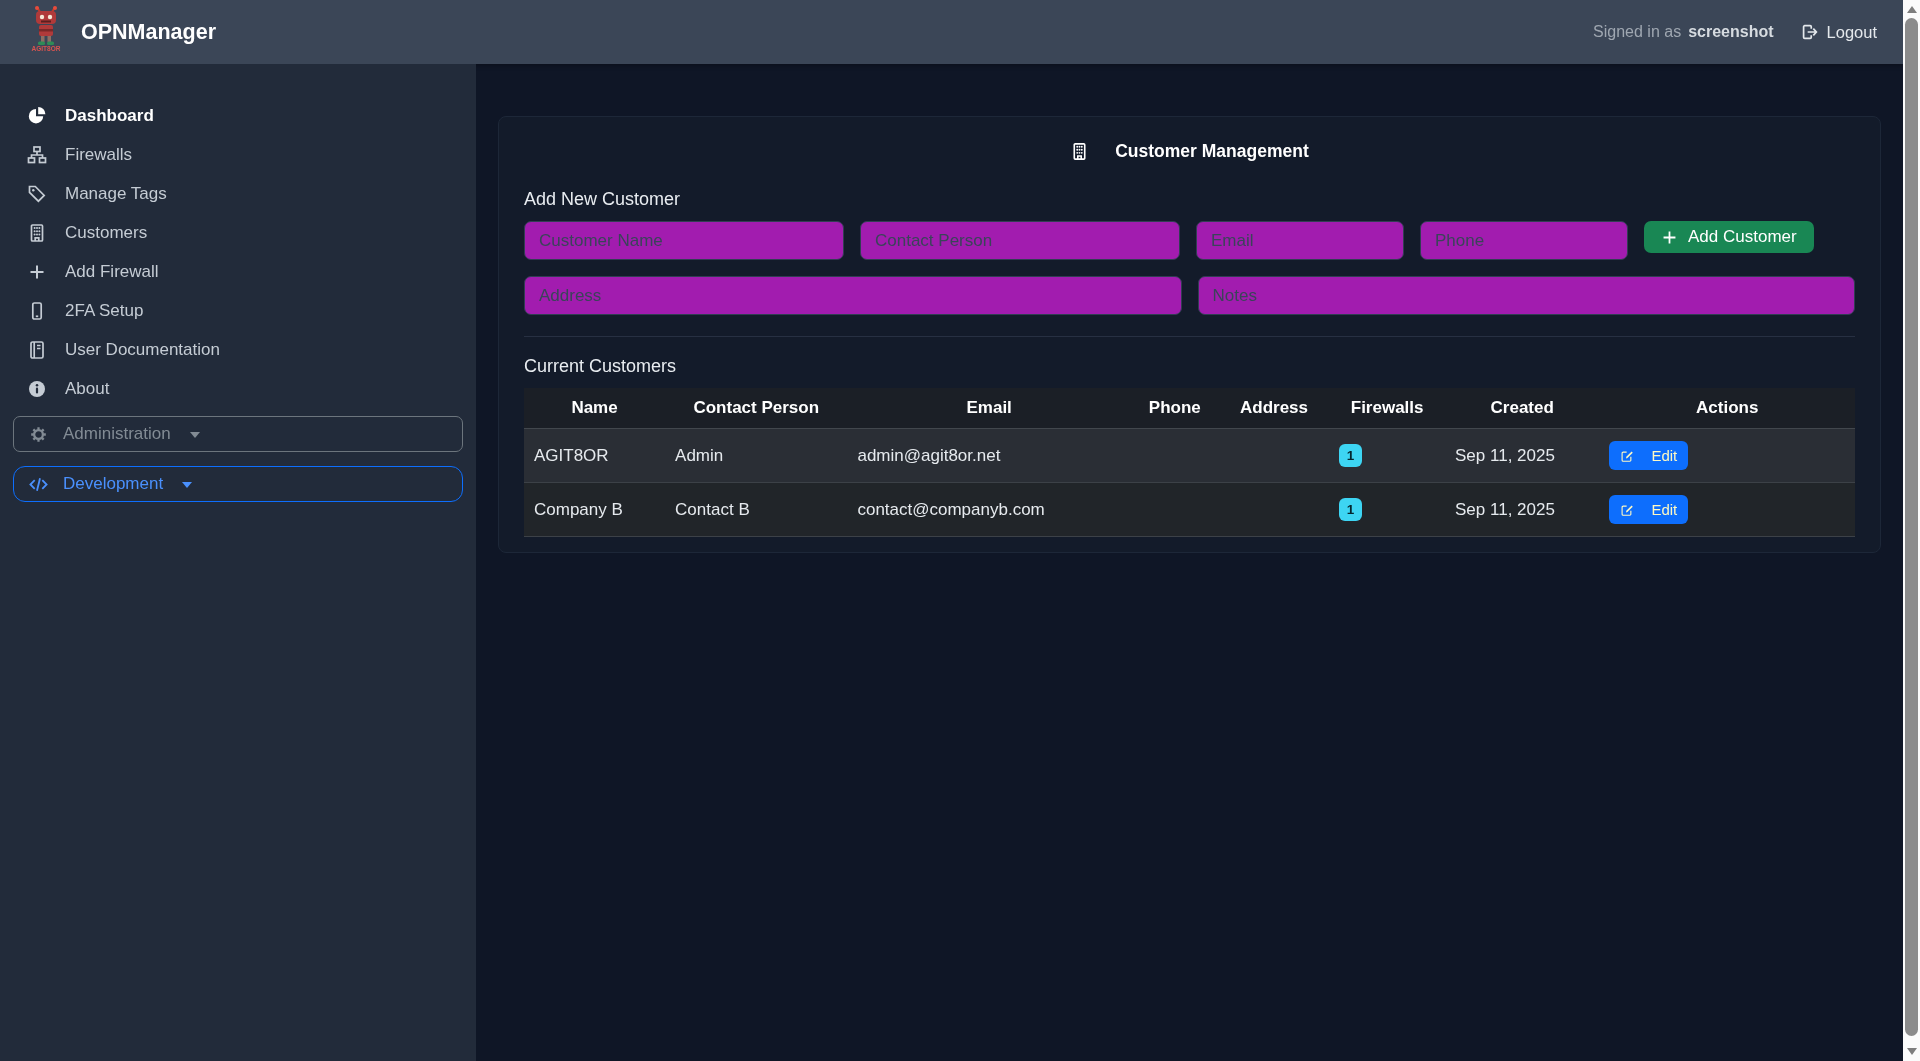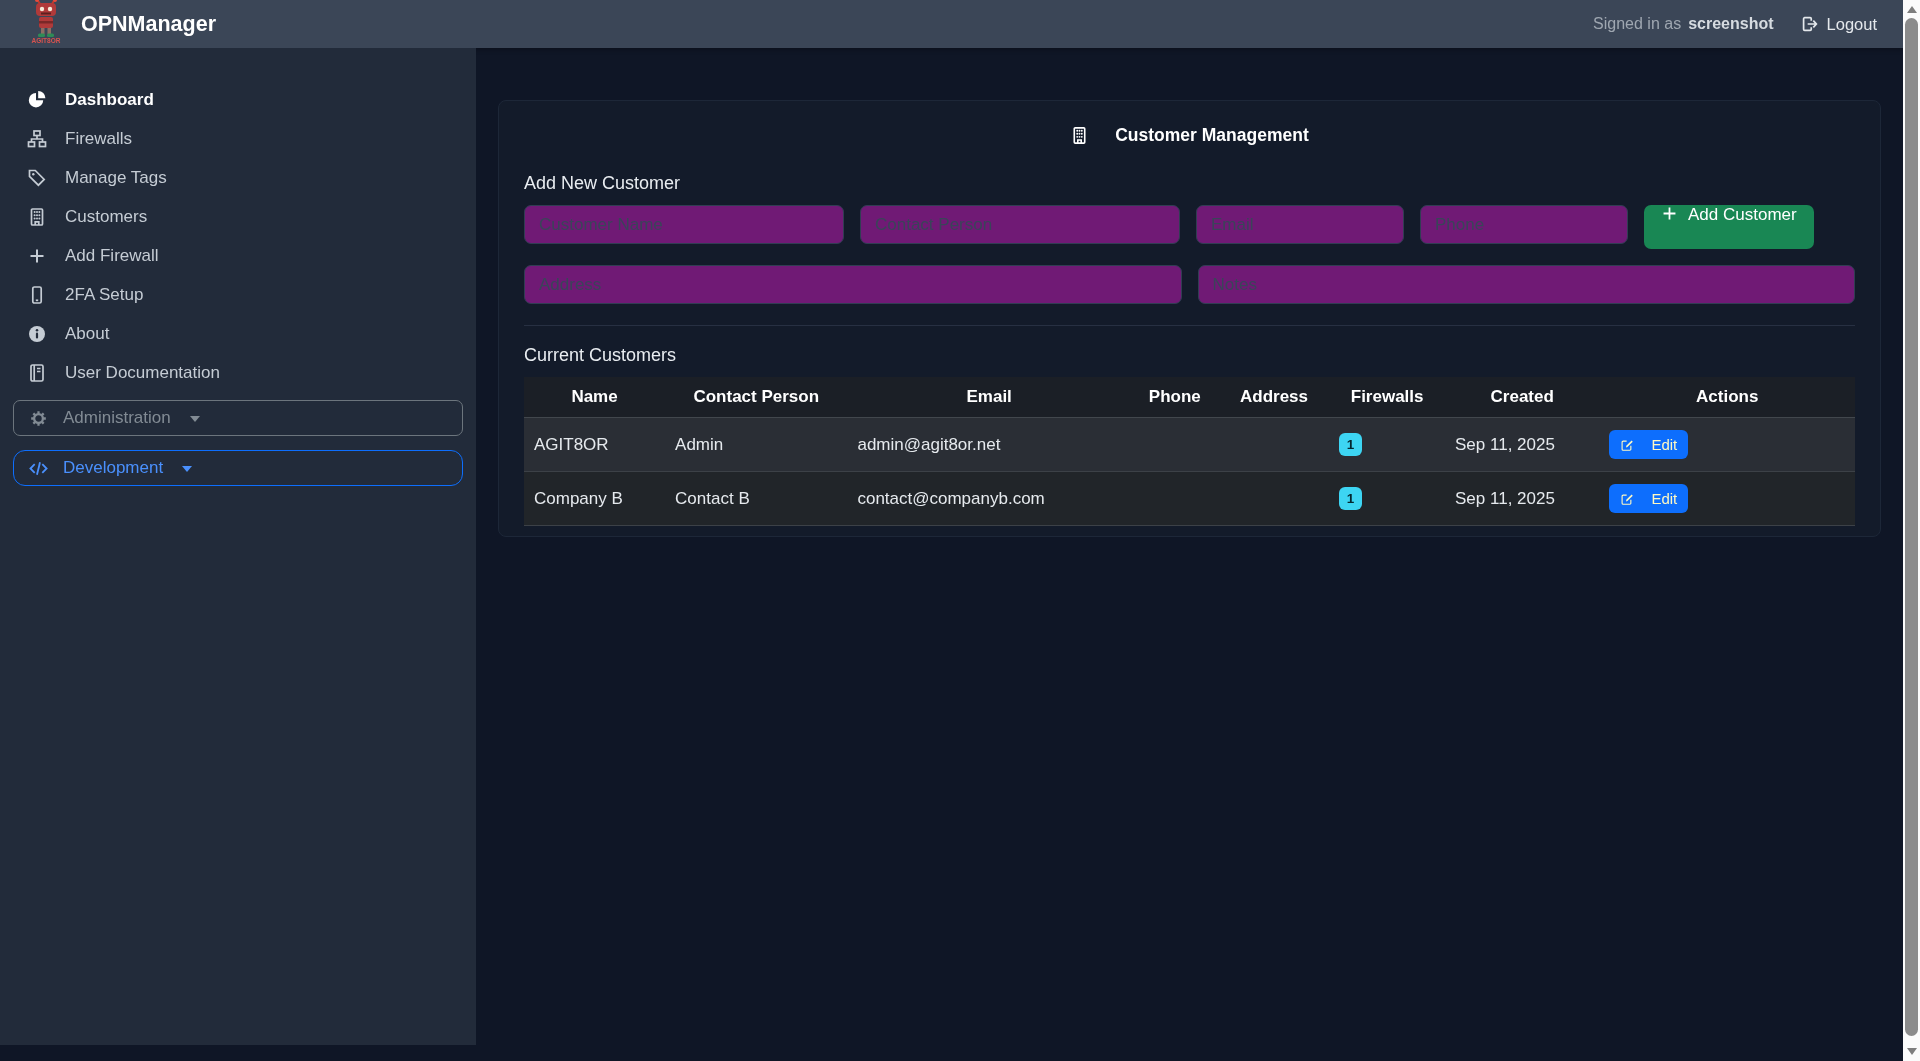--- a/index.html
+++ b/index.html
@@ -3,21 +3,21 @@
 <meta charset="utf-8">
 <style>
   * { margin:0; padding:0; box-sizing:border-box; }
   html,body { width:1920px; height:1061px; overflow:hidden;
     font-family:"Liberation Sans","DejaVu Sans",sans-serif;
     background:#0f1626; color:#dfe4ea; }
 
   .app { position:absolute; left:0; top:0; width:1903px; height:1061px; }
 
   
-  .navbar { height:48px; background:#3b4657; display:flex; align-items:center;
+  .navbar { height:64px; background:#3b4657; display:flex; align-items:center;
     padding:0 26px; box-shadow:0 2px 4px rgba(0,0,0,.25); }
   .brand { display:flex; align-items:center; gap:15px; color:#ffffff;
     font-weight:bold; font-size:21.5px; cursor:pointer; }
   .nav-right { margin-left:auto; display:flex; align-items:center; gap:26px; }
   .signed { color:#9fa7b1; font-size:16px; }
   .signed .uname { color:#d6dbe0; font-weight:bold; margin-left:7px; }
   .logout { display:flex; align-items:center; gap:9px; color:#e4e8ec;
     font-size:16.5px; cursor:pointer; }
   .logout svg { width:18px; height:18px; }
 
@@ -43,26 +43,26 @@
   
   .main { flex:1; position:relative; }
   .card { margin:52px 22px; height:437px; background:#131b2a;
     border:1px solid #1d2738; border-radius:8px; padding:24px 25px; overflow:hidden; }
   .card-title { display:flex; align-items:center; gap:26px; color:#ffffff;
     font-weight:bold; font-size:17.5px;justify-content:center; }
   .card-title svg { width:19px; height:19px; }
   .section-h { font-size:18px; font-weight:normal; color:#e9edf1; margin:27px 0 11px; }
 
   .form-row { display:flex; gap:16px; margin-bottom:16px; }
-  input.fc { height:39px; background:#701a75; border:1px solid #313d53;
+  input.fc { height:39px; background:#a21caf; border:1px solid #313d53;
     border-radius:7px; padding:0 14px; font-size:17px; color:#dee2e6; outline:none; }
   input.fc::placeholder { color:#3a4459; }
   .w-lg { width:320px; } .w-sm { width:208px; } .grow { flex:1; }
-  .btn-add { height:44px; background:#198754; border:none; border-radius:7px;
-    color:#ffffff; font-size:17px; padding:0 17px; display:flex; 
+  .btn-add { height:32px; background:#198754; border:none; border-radius:7px;
+    color:#ffffff; font-size:17px; padding:0 17px; display:flex; align-items:center;
     gap:10px; cursor:pointer; white-space:nowrap; }
   .btn-add svg { width:17px; height:17px; }
 
   hr.divider { border:0; border-top:1px solid #273042; margin:21px 0 19px; }
 
   table.cust { width:100%; border-collapse:collapse; table-layout:fixed;
     font-size:17px; margin-top:2px; }
   thead th { background:#1b1f26; color:#ffffff; font-weight:bold; text-align:center;
     padding:10px 10px; border-bottom:1px solid #42474d; }
   tbody td { padding:12px 10px; border-bottom:1px solid #3c4147;
@@ -189,35 +189,35 @@
 
       <div class="nav-item">
         <svg viewBox="0 0 20 20" fill="none" stroke="currentColor" stroke-width="1.7">
           <rect x="5.8" y="2" width="8.4" height="16" rx="1.6"></rect>
           <line x1="8.8" y1="15.3" x2="11.2" y2="15.3"></line>
         </svg>
         <span>2FA Setup</span>
       </div>
 
       <div class="nav-item">
+        <svg viewBox="0 0 20 20" fill="none" stroke="currentColor" stroke-width="1.7">
+          <rect x="4" y="2" width="12" height="16" rx="1.6"></rect>
+          <line x1="7.2" y1="2" x2="7.2" y2="18"></line>
+          <path d="M10 5.5 H13.5 M10 8.5 H13.5" stroke-width="1.3"></path>
+        </svg>
+        <span>User Documentation</span>
+      </div>
+
+      <div class="nav-item">
         <svg viewBox="0 0 20 20">
           <circle cx="10" cy="10" r="8" fill="currentColor"></circle>
           <circle cx="10" cy="6.3" r="1.25" fill="#222b3a"></circle>
           <rect x="8.9" y="8.6" width="2.2" height="6" rx="1.1" fill="#222b3a"></rect>
         </svg>
         <span>About</span>
-      </div>
-
-      <div class="nav-item">
-        <svg viewBox="0 0 20 20" fill="none" stroke="currentColor" stroke-width="1.7">
-          <rect x="4" y="2" width="12" height="16" rx="1.6"></rect>
-          <line x1="7.2" y1="2" x2="7.2" y2="18"></line>
-          <path d="M10 5.5 H13.5 M10 8.5 H13.5" stroke-width="1.3"></path>
-        </svg>
-        <span>User Documentation</span>
       </div>
 
       <button class="side-btn">
         <svg viewBox="0 0 20 20" fill="none" stroke="currentColor">
           <circle cx="10" cy="10" r="4.6" stroke-width="2.4"></circle>
           <path stroke-width="2.4" d="M15 10 H17.7 M13.54 13.54 L15.44 15.44 M10 15 V17.7 M6.46 13.54 L4.56 15.44 M5 10 H2.3 M6.46 6.46 L4.56 4.56 M10 5 V2.3 M13.54 6.46 L15.44 4.56"></path>
         </svg>
         <span>Administration</span>
         <span class="caret"></span>
       </button>

